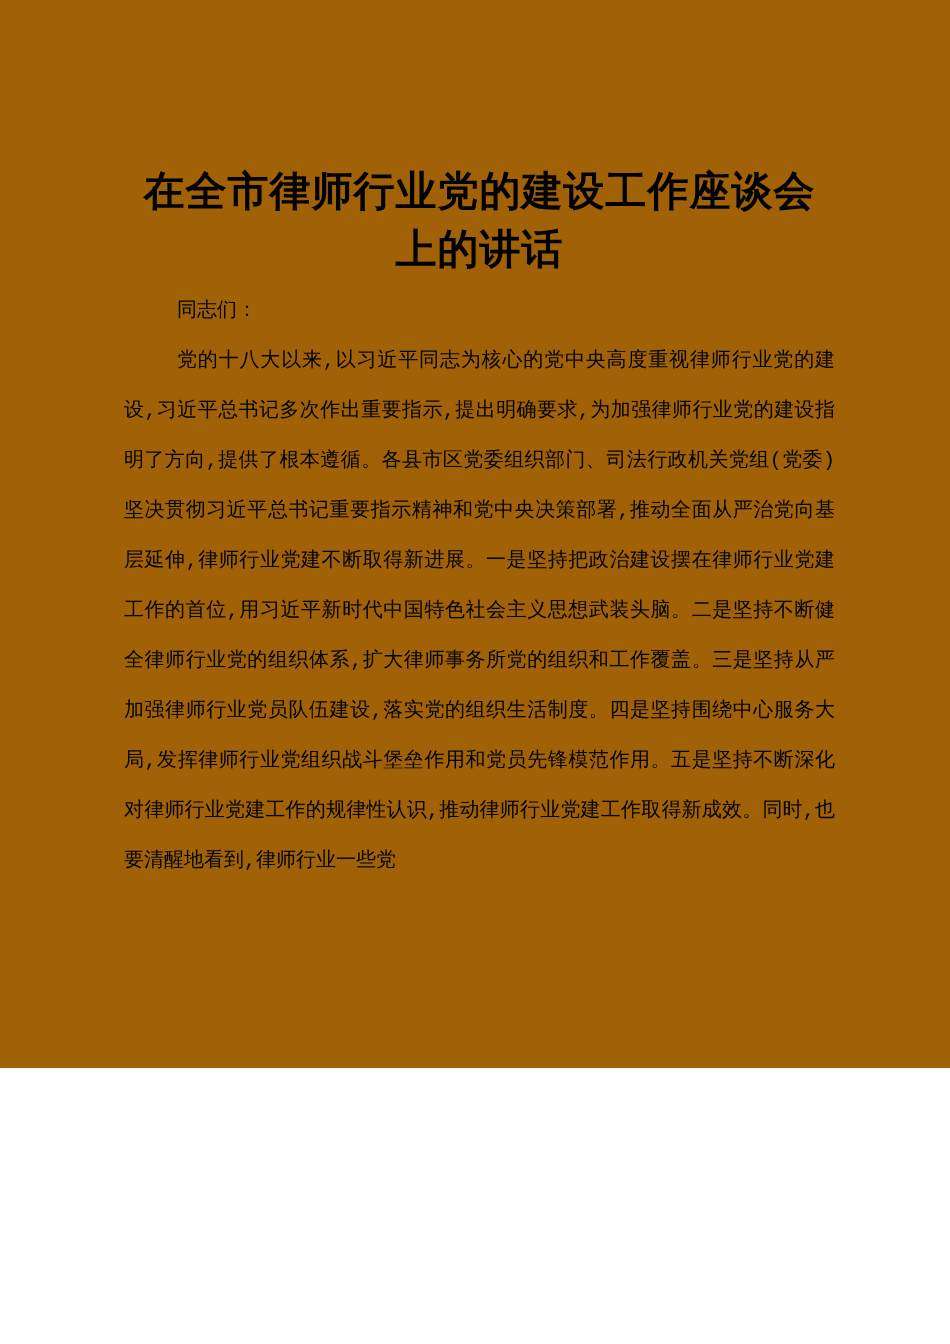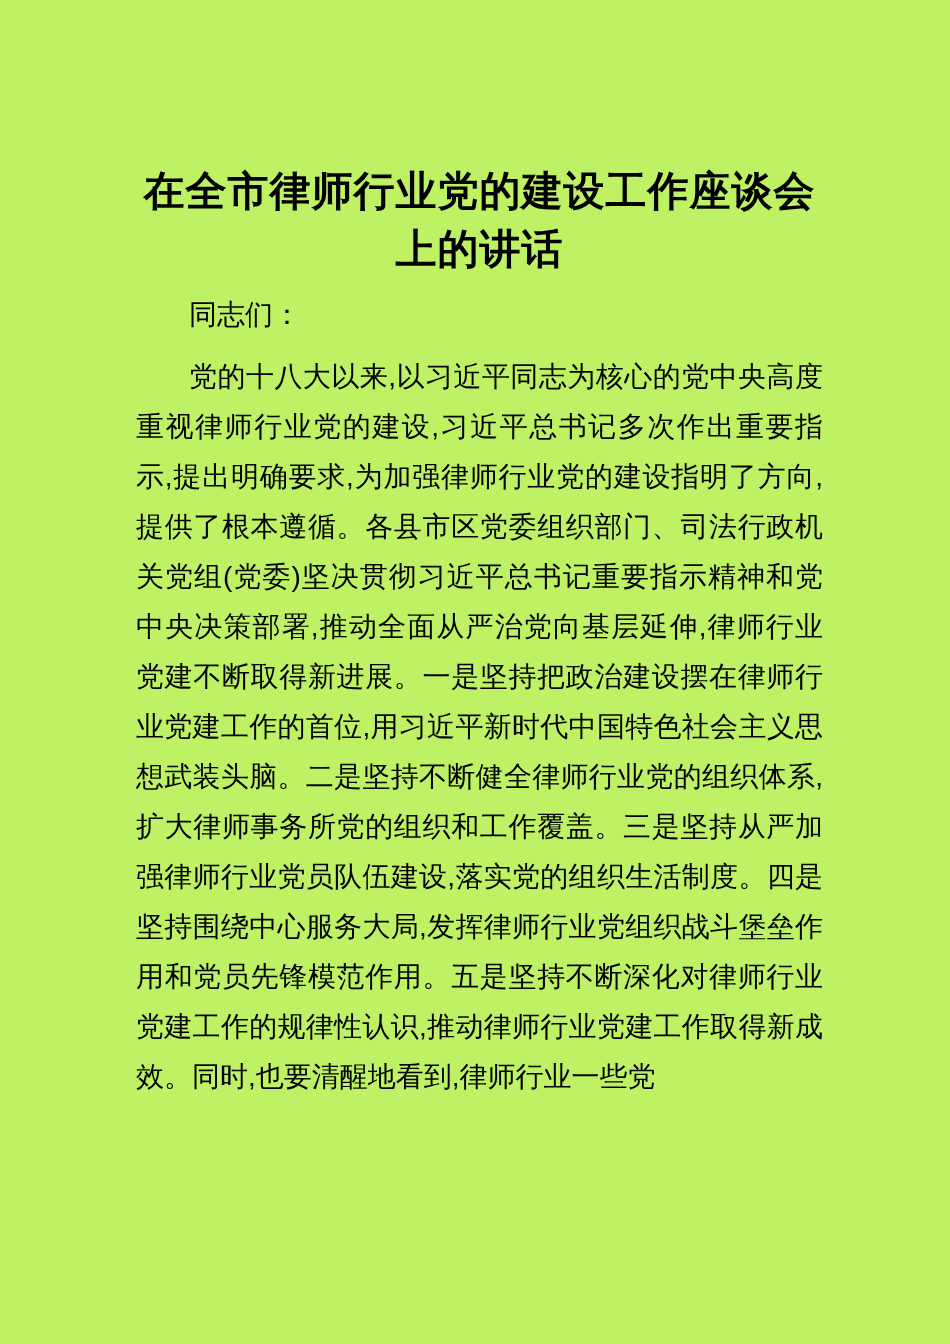--- a/index.html
+++ b/index.html
@@ -9,40 +9,40 @@
   }
   body {
     width: 950px;
     height: 1344px;
     overflow: hidden;
     position: relative;
   }
   .doc-page {
     box-sizing: border-box;
     width: 950px;
-    height: 1344px;
-    background: #bef264;
+    height: 1068px;
+    background: #a16207;
     color: #000000;
     padding: 162px 115px 0 124px;
   }
   .doc-title {
     font-family: "Liberation Serif", "DejaVu Serif", serif;
     font-weight: bold;
     font-size: 41px;
     line-height: 58px;
     text-align: center;
     letter-spacing: 1px;
     margin: 0 0 8px 0;
     color: #000000;
   }
   .doc-para {
-    font-family: Liberation Sans, sans-serif;
-    font-size: 28px;
+    font-family: Liberation Mono, monospace;
+    font-size: 20px;
     line-height: 50px;
-    margin: 12px;
+    margin: 0;
     text-indent: 53px;
     text-align: justify;
     word-break: break-all;
     color: #000000;
   }
 </style>
 </head>
 <body>
 
 <div class="doc-page">

